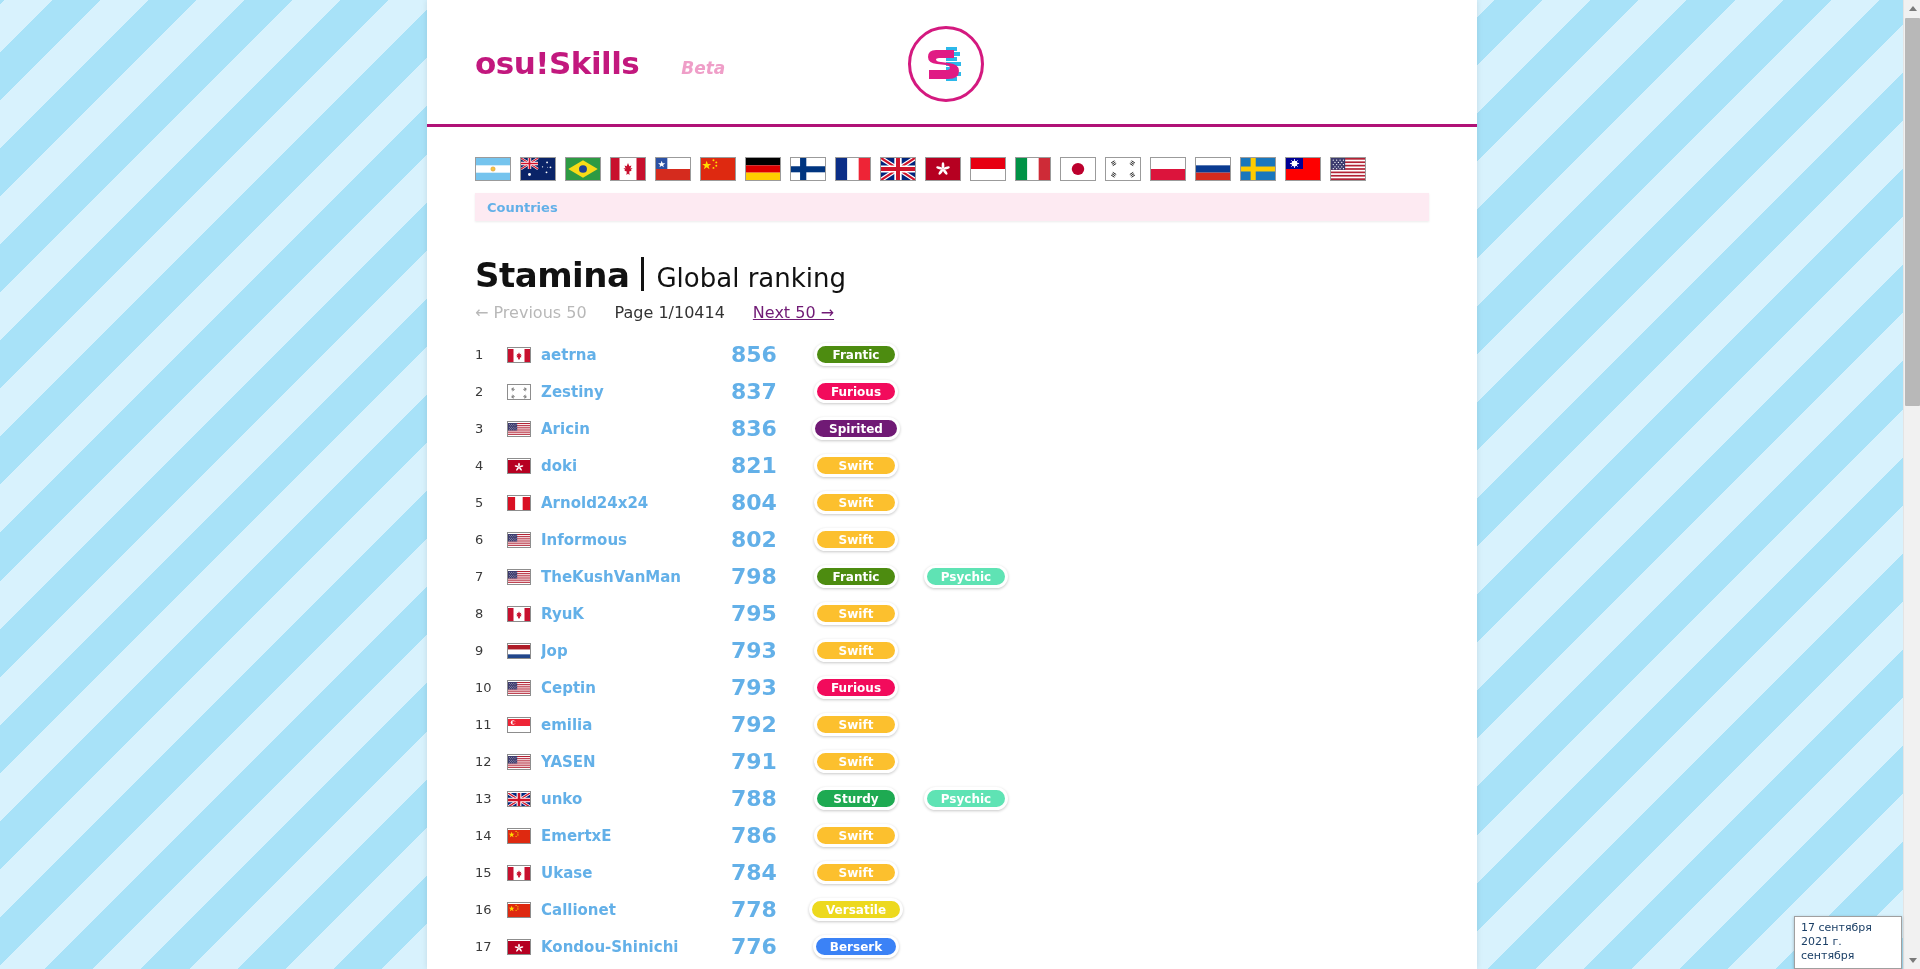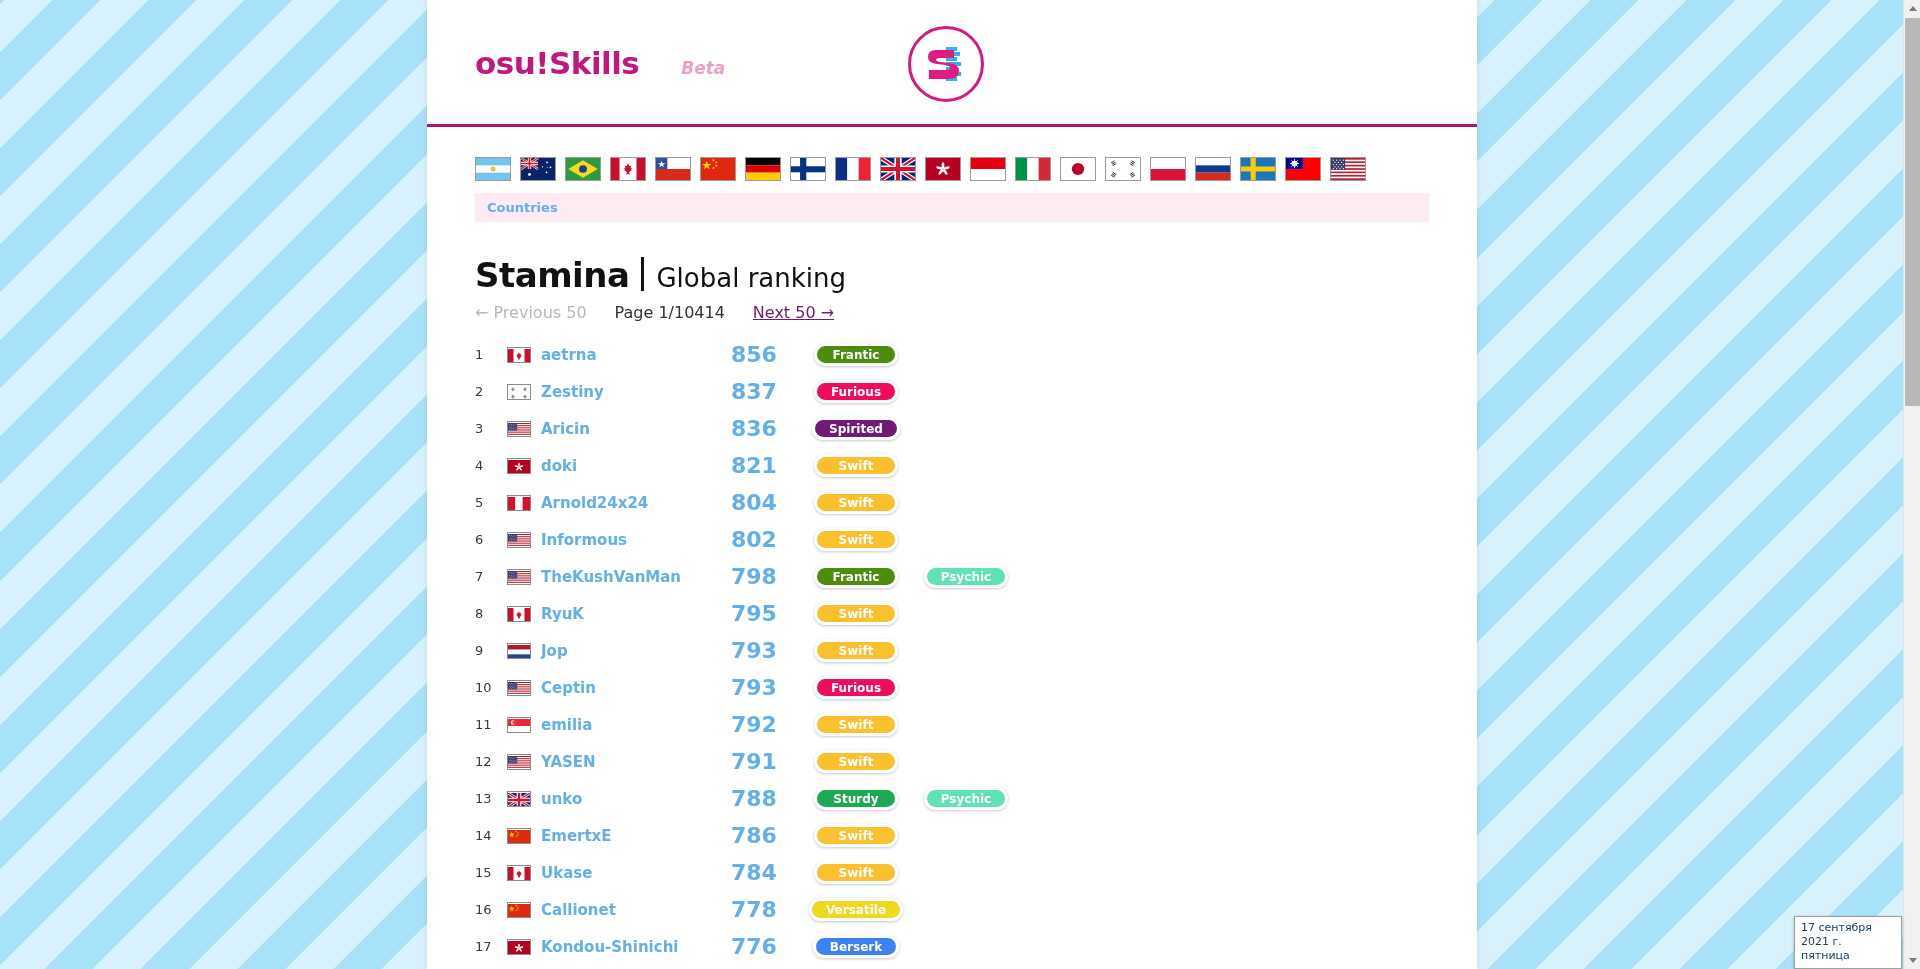--- a/index.html
+++ b/index.html
@@ -1006,14 +1006,14 @@
     <span class="sb-tri-up"></span>
   </div>
   <div id="scroll-thumb"></div>
   <div id="scroll-down-arrow">
     <span class="sb-tri-down"></span>
   </div>
 </div>
 
 <div id="date-tooltip">
   <div>17 сентября 2021 г.</div>
-  <div>пятница</div>
+  <div>сентября</div>
 </div>
 
 </body></html>

